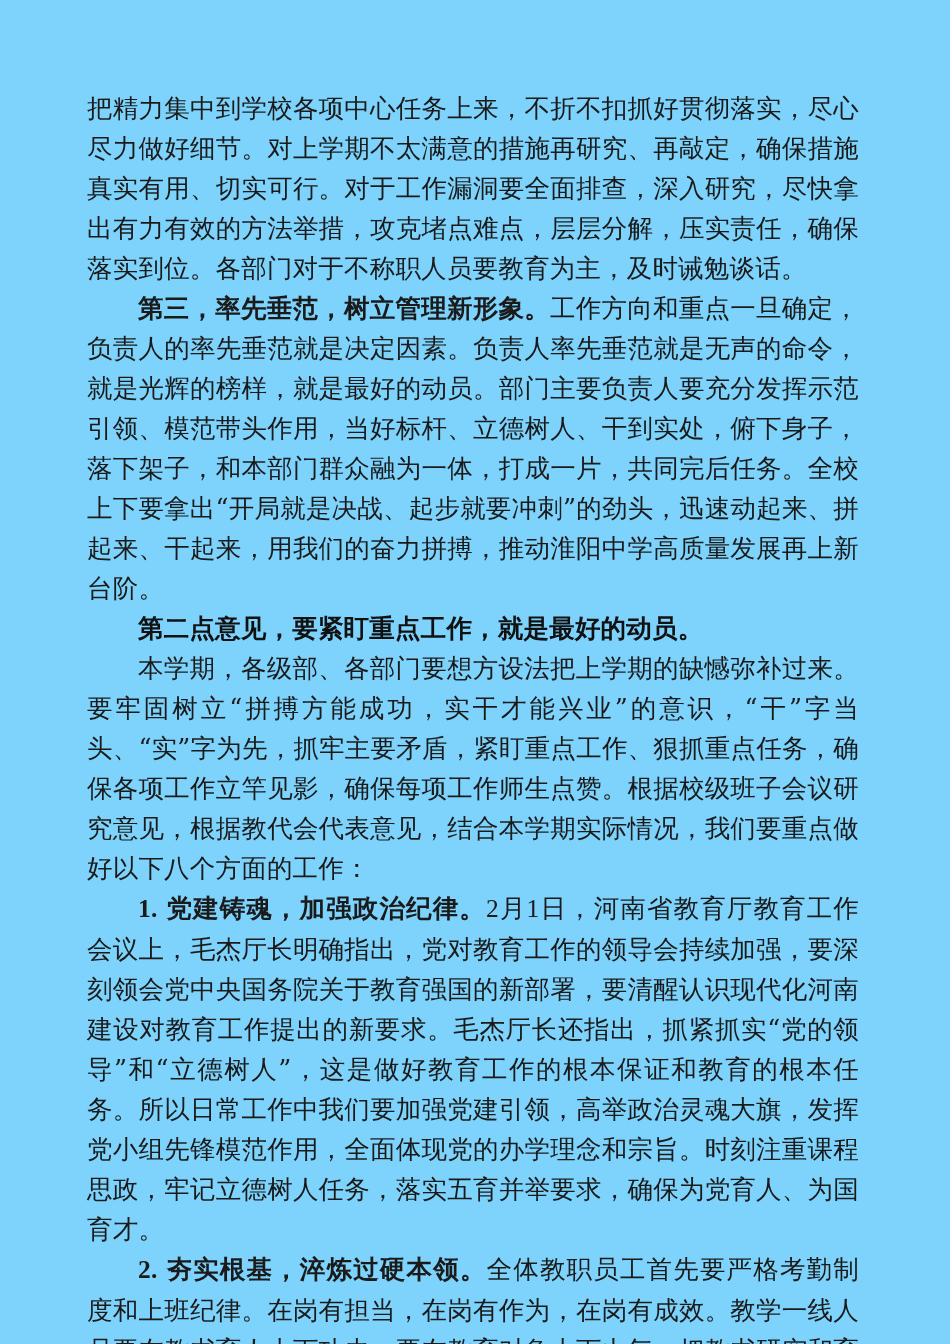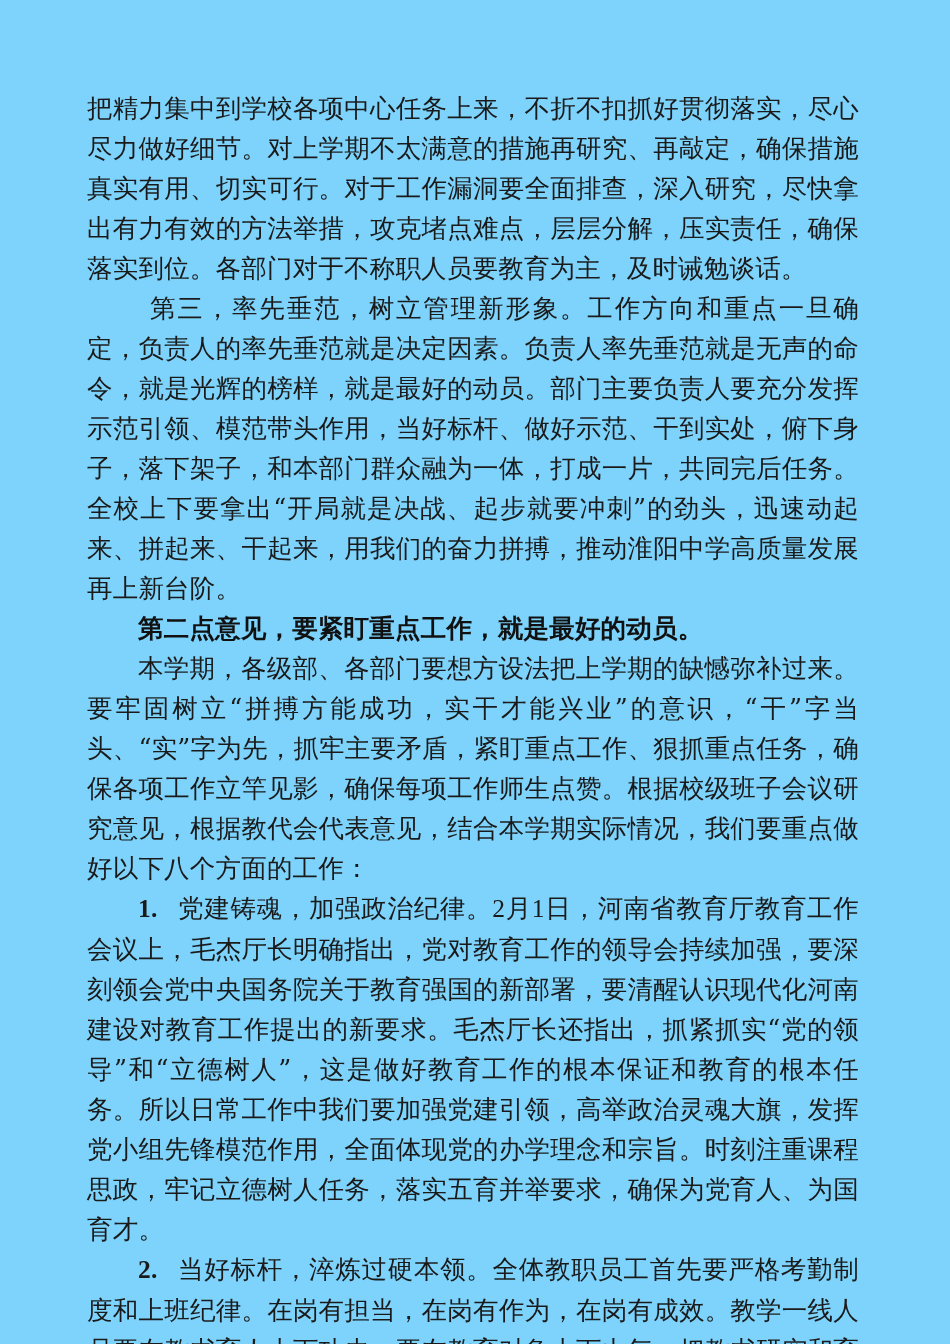--- a/index.html
+++ b/index.html
@@ -37,24 +37,23 @@
     text-indent: 51px;
     word-break: break-all;
   }
 
   .para.no-indent {
     text-indent: 0;
   }
 
   
   .lead {
-    font-weight: normal;
+    font-weight: bold;
     font-family: "DejaVu Serif", "Liberation Serif", serif;
     letter-spacing: 0.2px;
-    margin-left: 12px;
   }
 
   
   .heading-line {
     font-family: "DejaVu Serif", "Liberation Serif", serif;
     font-weight: bold;
     font-size: 25.5px;
     line-height: 40px;
     color: #111111;
     margin: 0;
@@ -77,24 +76,24 @@
   }
 </style>
 </head>
 <body>
 
 <div class="page">
   <div class="text-block">
 
     <p class="para no-indent">把精力集中到学校各项中心任务上来，不折不扣抓好贯彻落实，尽心尽力做好细节。对上学期不太满意的措施再研究、再敲定，确保措施真实有用、切实可行。对于工作漏洞要全面排查，深入研究，尽快拿出有力有效的方法举措，攻克堵点难点，层层分解，压实责任，确保落实到位。各部门对于不称职人员要教育为主，及时诫勉谈话。</p>
 
-    <p class="para"><span class="lead">第三，率先垂范，树立管理新形象。</span><span>工作方向和重点一旦确定，负责人的率先垂范就是决定因素。负责人率先垂范就是无声的命令，就是光辉的榜样，就是最好的动员。部门主要负责人要充分发挥示范引领、模范带头作用，当好标杆、做好示范、干到实处，俯下身子，落下架子，和本部门群众融为一体，打成一片，共同完后任务。全校上下要拿出“开局就是决战、起步就要冲刺”的劲头，迅速动起来、拼起来、干起来，用我们的奋力拼搏，推动淮阳中学高质量发展再上新台阶。</span></p>
+    <p class="para"><span class="lead">第三，率先垂范，树立管理新形象。</span><span>工作方向和重点一旦确定，负责人的率先垂范就是决定因素。负责人率先垂范就是无声的命令，就是光辉的榜样，就是最好的动员。部门主要负责人要充分发挥示范引领、模范带头作用，当好标杆、立德树人、干到实处，俯下身子，落下架子，和本部门群众融为一体，打成一片，共同完后任务。全校上下要拿出“开局就是决战、起步就要冲刺”的劲头，迅速动起来、拼起来、干起来，用我们的奋力拼搏，推动淮阳中学高质量发展再上新台阶。</span></p>
 
     <p class="heading-line">第二点意见，要紧盯重点工作，就是最好的动员。</p>
 
     <p class="para">本学期，各级部、各部门要想方设法把上学期的缺憾弥补过来。要牢固树立“拼搏方能成功，实干才能兴业”的意识，“干”字当头、“实”字为先，抓牢主要矛盾，紧盯重点工作、狠抓重点任务，确保各项工作立竿见影，确保每项工作师生点赞。根据校级班子会议研究意见，根据教代会代表意见，结合本学期实际情况，我们要重点做好以下八个方面的工作：</p>
 
     <p class="para list-item"><span class="num-bold" style="margin-right: 8px;">1.</span><span class="lead">党建铸魂，加强政治纪律。</span><span><span class="num">2</span><span>月</span><span class="num">1</span><span>日，河南省教育厅教育工作会议上，毛杰厅长明确指出，党对教育工作的领导会持续加强，要深刻领会党中央国务院关于教育强国的新部署，要清醒认识现代化河南建设对教育工作提出的新要求。毛杰厅长还指出，抓紧抓实“党的领导”和“立德树人”，这是做好教育工作的根本保证和教育的根本任务。所以日常工作中我们要加强党建引领，高举政治灵魂大旗，发挥党小组先锋模范作用，全面体现党的办学理念和宗旨。时刻注重课程思政，牢记立德树人任务，落实五育并举要求，确保为党育人、为国育才。</span></span></p>
 
-    <p class="para list-item"><span class="num-bold" style="margin-right: 8px;">2.</span><span class="lead">当好标杆，淬炼过硬本领。</span><span><span>全体教职员工首先要严格考勤制度和上班纪律。在岗有担当，在岗有作为，在岗有成效。教学一线人员要在教书育人上下功夫，要在教育对象上下力气，把教书研究和育人职责紧密联系起来，聚焦课堂上遇到的新问题、关系学生高质量发展的深层次问题、亟待解决的突出性问题。做学习型教师、专家型教师，不断研究新情况、解决新问题、总结新经</span></span></p>
+    <p class="para list-item"><span class="num-bold" style="margin-right: 8px;">2.</span><span class="lead">夯实根基，淬炼过硬本领。</span><span><span>全体教职员工首先要严格考勤制度和上班纪律。在岗有担当，在岗有作为，在岗有成效。教学一线人员要在教书育人上下功夫，要在教育对象上下力气，把教书研究和育人职责紧密联系起来，聚焦课堂上遇到的新问题、关系学生高质量发展的深层次问题、亟待解决的突出性问题。做学习型教师、专家型教师，不断研究新情况、解决新问题、总结新经</span></span></p>
 
   </div>
 </div>
 
 </body></html>

